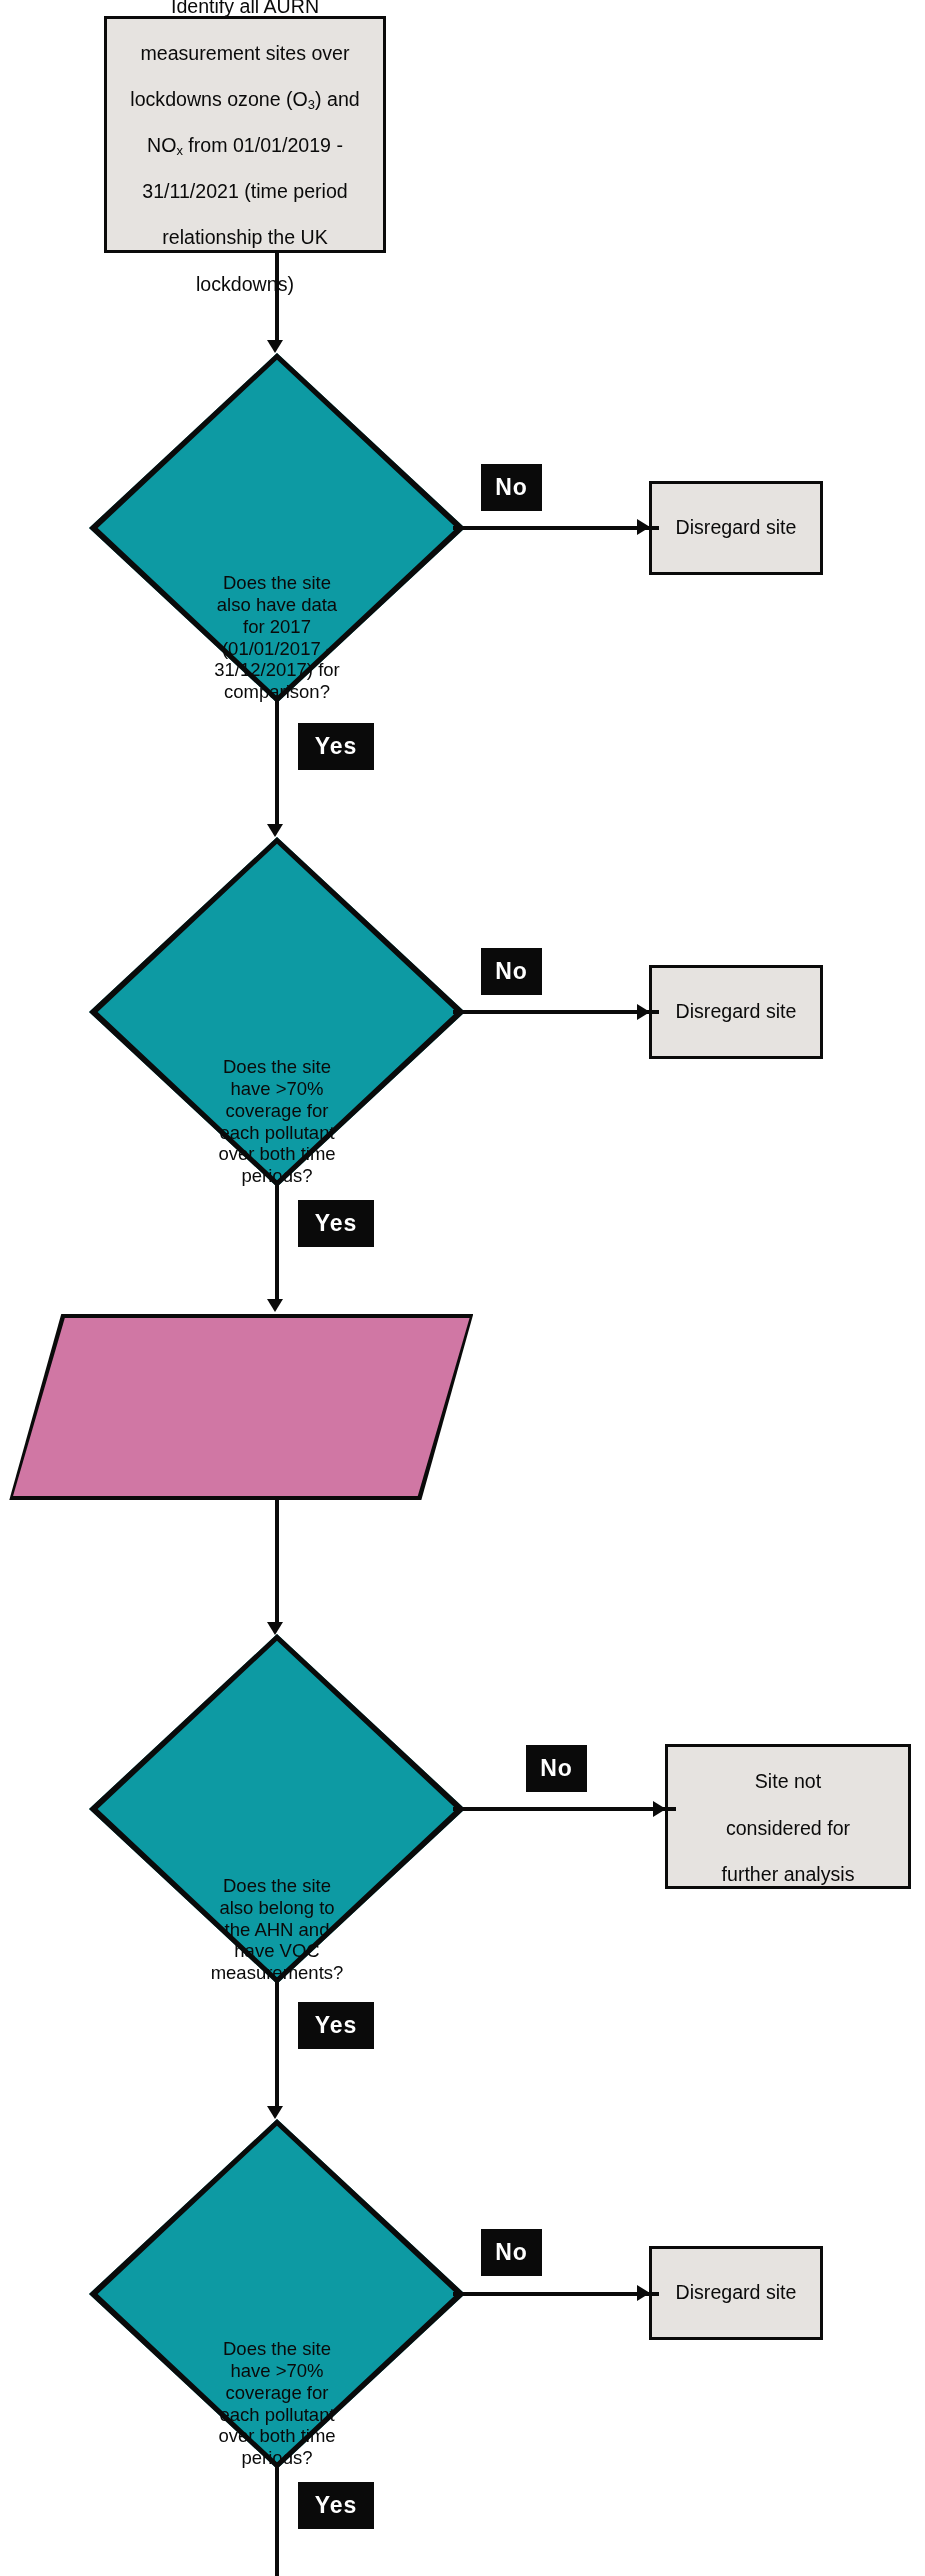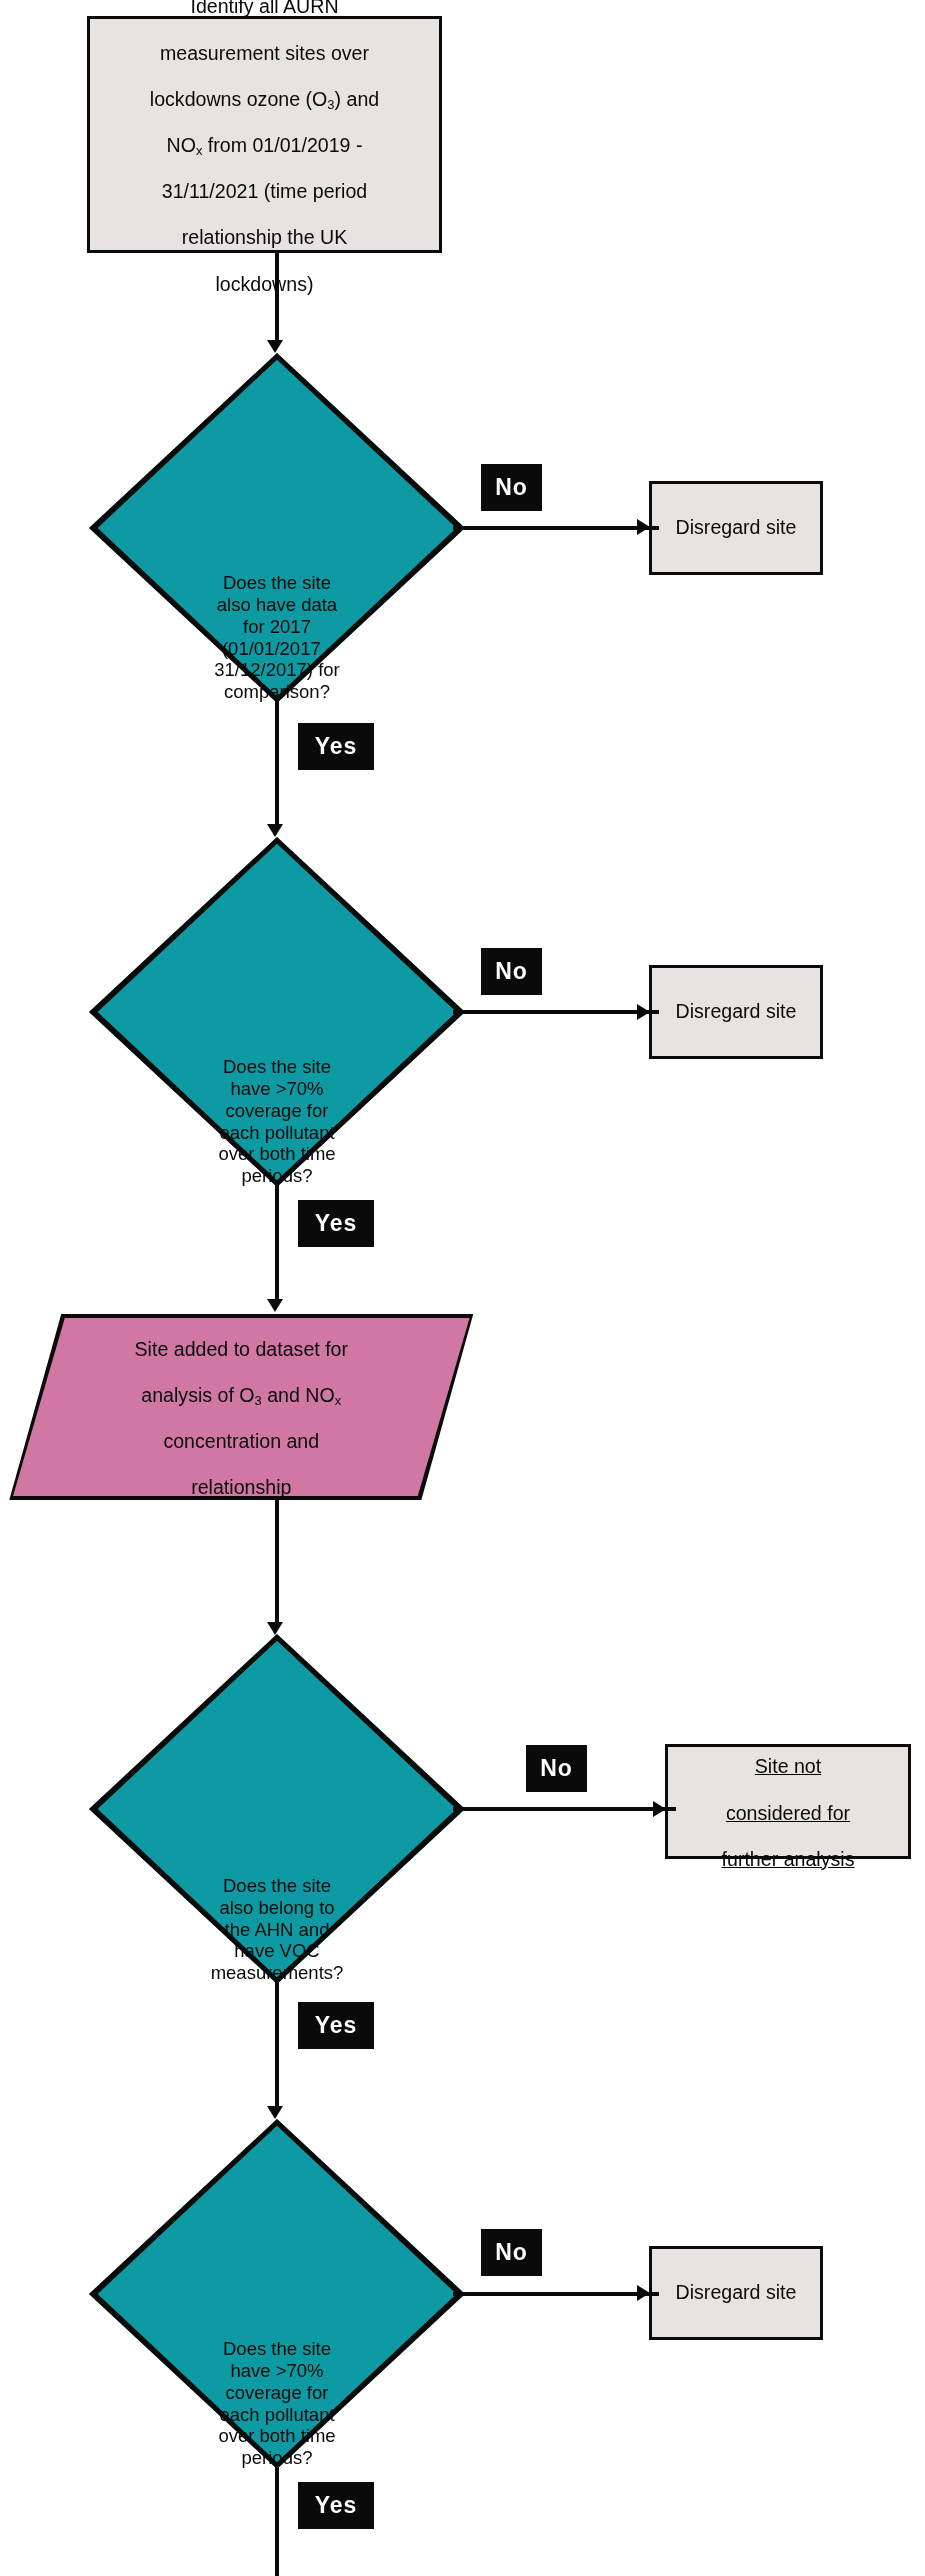--- a/index.html
+++ b/index.html
@@ -121,21 +121,21 @@
     justify-content:center;
     z-index:6;
     line-height:1;
   }
 </style>
 </head>
 <body>
 
 <div id="canvas">
 
-  <div class="rect" style="left:87px;top:15.5px;width:355px;height:237px;">
+  <div class="rect" style="left:104px;top:15.5px;width:282px;height:237px;">
     <div class="node-text" style="font-size:19.6px;">
       <span>Identify all AURN</span><br>
       <span>measurement sites over</span><br>
       <span>lockdowns ozone (O</span><sub>3</sub><span>) and</span><br>
       <span>NO</span><sub>x</sub><span> from 01/01/2019 -</span><br>
       <span>31/11/2021 (time period</span><br>
       <span>relationship the UK</span><br>
       <span>lockdowns)</span>
     </div>
   </div>
@@ -185,46 +185,40 @@
     <div class="node-text" style="font-size:19.6px;">Disregard site</div>
   </div>
 
   <div class="vline" style="left:275px;top:1185px;height:116px;"></div>
   <div class="arrow-down" style="left:267px;top:1299px;"></div>
   <div class="edge-label" style="left:298px;top:1200px;width:76px;height:47px;font-size:23px;">Yes</div>
 
   <div class="para-wrap" style="left:9.3px;top:1314px;width:464px;height:186px;">
     <div class="para-border" style="clip-path:polygon(11.2% 0%,100% 0%,88.8% 100%,0% 100%);"></div>
     <div class="para-fill" style="left:3.6px;top:3.6px;right:3.6px;bottom:3.6px;clip-path:polygon(11.4% 0%,100% 0%,88.6% 100%,0% 100%);"></div>
-    <div class="node-text" style="font-size:19.6px;">
-      <span>Site added to dataset for</span><br>
-      <span>analysis of O</span><sub>3</sub><span> and NO</span><sub>x</sub><br>
-      <span>concentration and</span><br>
-      <span>relationship</span>
-    </div>
   </div>
 
   <div class="vline" style="left:275px;top:1500px;height:124px;"></div>
   <div class="arrow-down" style="left:267px;top:1622px;"></div>
 
   <div class="diamond-wrap" style="left:89px;top:1634px;width:376px;height:350px;">
     <div class="diamond-border"></div>
     <div class="diamond-shape"></div>
     <div class="node-text" style="font-size:18.5px;max-width:196px;">Does the site
 also belong to
 the AHN and
 have VOC
 measurements?</div>
   </div>
 
   <div class="hline" style="left:453px;top:1807px;width:223px;"></div>
   <div class="arrow-right" style="left:653px;top:1801px;"></div>
   <div class="edge-label" style="left:526px;top:1745px;width:61px;height:47px;font-size:23px;">No</div>
 
-  <div class="rect" style="left:665px;top:1744px;width:246px;height:115px;text-decoration:underline;">
+  <div class="rect" style="left:665px;top:1744px;width:246px;height:145px;">
     <div class="node-text" style="font-size:19.6px;">
       <span>Site not</span><br>
       <span>considered for</span><br>
       <span>further analysis</span>
     </div>
   </div>
 
   <div class="vline" style="left:275px;top:1982px;height:126px;"></div>
   <div class="arrow-down" style="left:267px;top:2106px;"></div>
   <div class="edge-label" style="left:298px;top:2002px;width:76px;height:47px;font-size:23px;">Yes</div>

